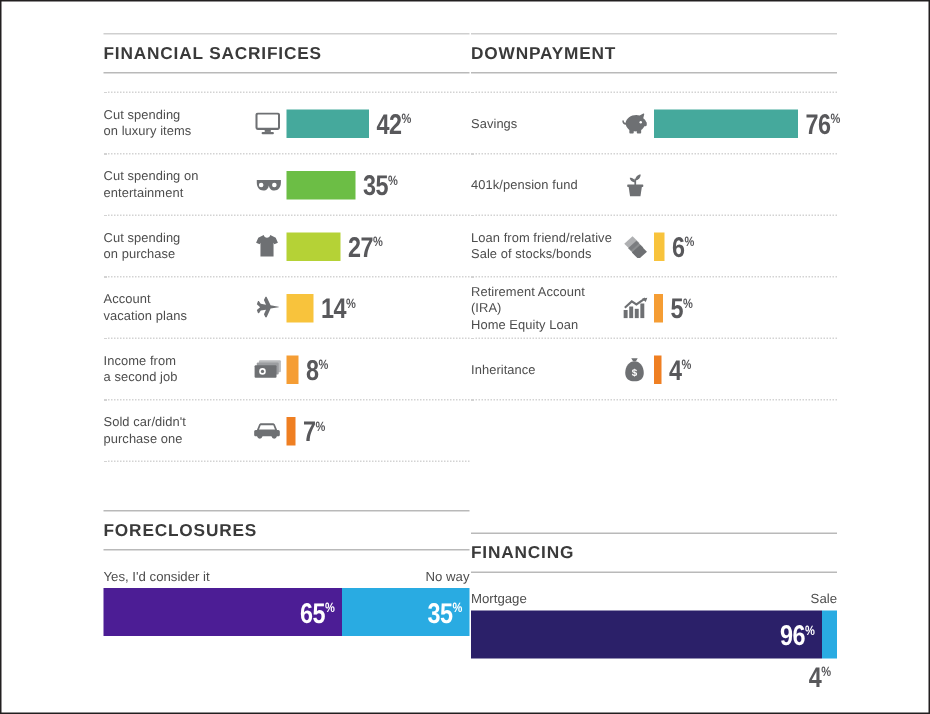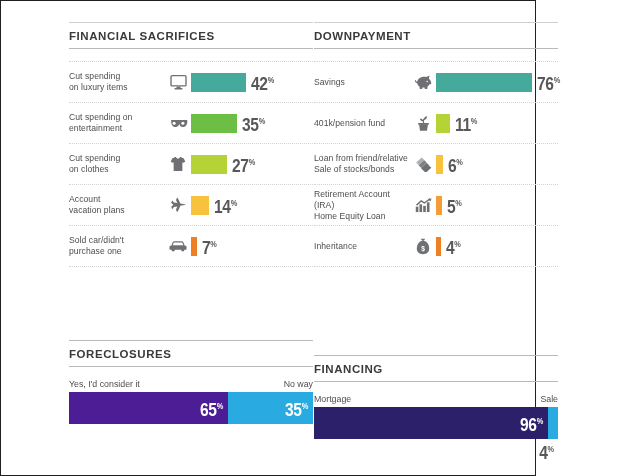--- a/index.html
+++ b/index.html
@@ -5,21 +5,21 @@
 <style>
   html,body{margin:0;padding:0;background:#ffffff;}
   body{
     width:620px;height:476px;
     font-family:"Liberation Sans", sans-serif;
     -webkit-font-smoothing:antialiased;
     overflow:hidden;
   }
   #canvas{
     position:relative;
-    width:536px;height:476px;
+    width:620px;height:476px;
     box-sizing:border-box;
     border:1px solid #221f20;
     background:#ffffff;
   }
 
   
   .section{position:absolute;width:244px;}
   .rule{height:1px;background:#b9b9b9;width:100%;}
   .rule-thin{height:1px;background:#cfcfcf;width:100%;}
   .sec-title{
@@ -179,21 +179,21 @@
             </svg>
           </div>
           <div class="row-bar-wrap">
             <span class="bar" style="width: 46px; background: rgb(108, 190, 69);"></span>
             <span class="pct"><span>35</span><sup>%</sup></span>
           </div>
         </div>
         <div class="row">
           <div class="row-label">
             <span style="display:block">Cut spending</span>
-            <span style="display:block">on clothes</span>
+            <span style="display:block">on purchase</span>
           </div>
           <div class="row-icon">
             <svg width="16" height="16" viewBox="0 0 22 22">
               <path d="M8 1 3 3.4 1 8l3.3 1.5L5 8v12.6h12V8l.7 1.5L21 8l-2-4.6L14 1c-.4 1.6-1.6 2.5-3 2.5S8.4 2.6 8 1z" fill="currentColor"></path>
             </svg>
           </div>
           <div class="row-bar-wrap">
             <span class="bar" style="width: 36px; background: rgb(181, 210, 54);"></span>
             <span class="pct"><span>27</span><sup>%</sup></span>
           </div>
@@ -204,20 +204,39 @@
             <span style="display:block">vacation plans</span>
           </div>
           <div class="row-icon">
             <svg width="17" height="16" viewBox="0 0 22 22">
               <path d="M21 10.3 13.6 9 10.1 1.6c-.3-.6-1.1-.6-1.4 0L7.5 4.2 9.4 8.4 4.6 7.6 3.1 5.4c-.3-.5-1-.4-1.2.1L1 8.1l3 2.6-3 2.6.9 2.6c.2.5.9.6 1.2.1l1.5-2.2 4.8-.8-1.9 4.2 1.2 2.6c.3.6 1.1.6 1.4 0L13.6 12 21 10.7c.4-.1.4-.3 0-.4z" fill="currentColor"></path>
             </svg>
           </div>
           <div class="row-bar-wrap">
             <span class="bar" style="width: 18px; background: rgb(248, 195, 60);"></span>
             <span class="pct"><span>14</span><sup>%</sup></span>
+          </div>
+        </div>
+        <div class="row">
+          <div class="row-label">
+            <span style="display:block">Income from</span>
+            <span style="display:block">a second job</span>
+          </div>
+          <div class="row-icon">
+            <svg width="19" height="14" viewBox="0 0 26 18">
+              <rect x="5" y="1" width="20" height="11" rx="1" fill="#b9bbbd"></rect>
+              <rect x="3" y="3" width="20" height="11" rx="1" fill="#9b9da0"></rect>
+              <rect x="1" y="5.5" width="20" height="11.5" rx="1" fill="currentColor"></rect>
+              <circle cx="8.2" cy="11.2" r="3" fill="#ffffff"></circle>
+              <circle cx="8.2" cy="11.2" r="1.5" fill="currentColor"></circle>
+            </svg>
+          </div>
+          <div class="row-bar-wrap">
+            <span class="bar" style="width: 8px; background: rgb(245, 157, 52);"></span>
+            <span class="pct"><span>8</span><sup>%</sup></span>
           </div>
         </div>
         <div class="row">
           <div class="row-label">
             <span style="display:block">Sold car/didn't</span>
             <span style="display:block">purchase one</span>
           </div>
           <div class="row-icon">
             <svg width="18" height="12" viewBox="0 0 24 15">
               <path d="M3 7 5 2.2C5.3 1.5 6 1 6.8 1h10.4c.8 0 1.5.5 1.8 1.2L21 7h1c.8 0 1.4.7 1.4 1.5v3c0 .6-.5 1.1-1.1 1.1H1.7c-.6 0-1.1-.5-1.1-1.1v-3C.6 7.7 1.2 7 2 7h1z" fill="currentColor"></path>
@@ -259,24 +278,20 @@
             <span style="display:block">401k/pension fund</span>
           </div>
           <div class="row-icon">
             <svg width="13" height="17" viewBox="0 0 18 22">
               <path d="M9 11V5" stroke="currentColor" stroke-width="1.6"></path>
               <path d="M9 6.4C9 3.4 11.2 1 14 1c0 3-2.2 5.4-5 5.4z" fill="currentColor"></path>
               <path d="M9 8.2C9 5.9 6.8 4 4 4c0 2.3 2.2 4.2 5 4.2z" fill="currentColor"></path>
               <path d="M2.8 12h12.4l-1.4 9.1H4.2z" fill="currentColor"></path>
               <rect x="1.6" y="10.2" width="14.8" height="2.4" rx="0.6" fill="currentColor"></rect>
             </svg>
-          </div>
-          <div class="row-bar-wrap">
-            <span class="bar" style="width: 14px; background: rgb(181, 210, 54);"></span>
-            <span class="pct"><span>11</span><sup>%</sup></span>
           </div>
         </div>
         <div class="row">
           <div class="row-label">
             <span style="display:block">Loan from friend/relative</span>
             <span style="display:block">Sale of stocks/bonds</span>
           </div>
           <div class="row-icon">
             <svg width="17" height="15" viewBox="0 0 22 20">
               <g fill="currentColor">

